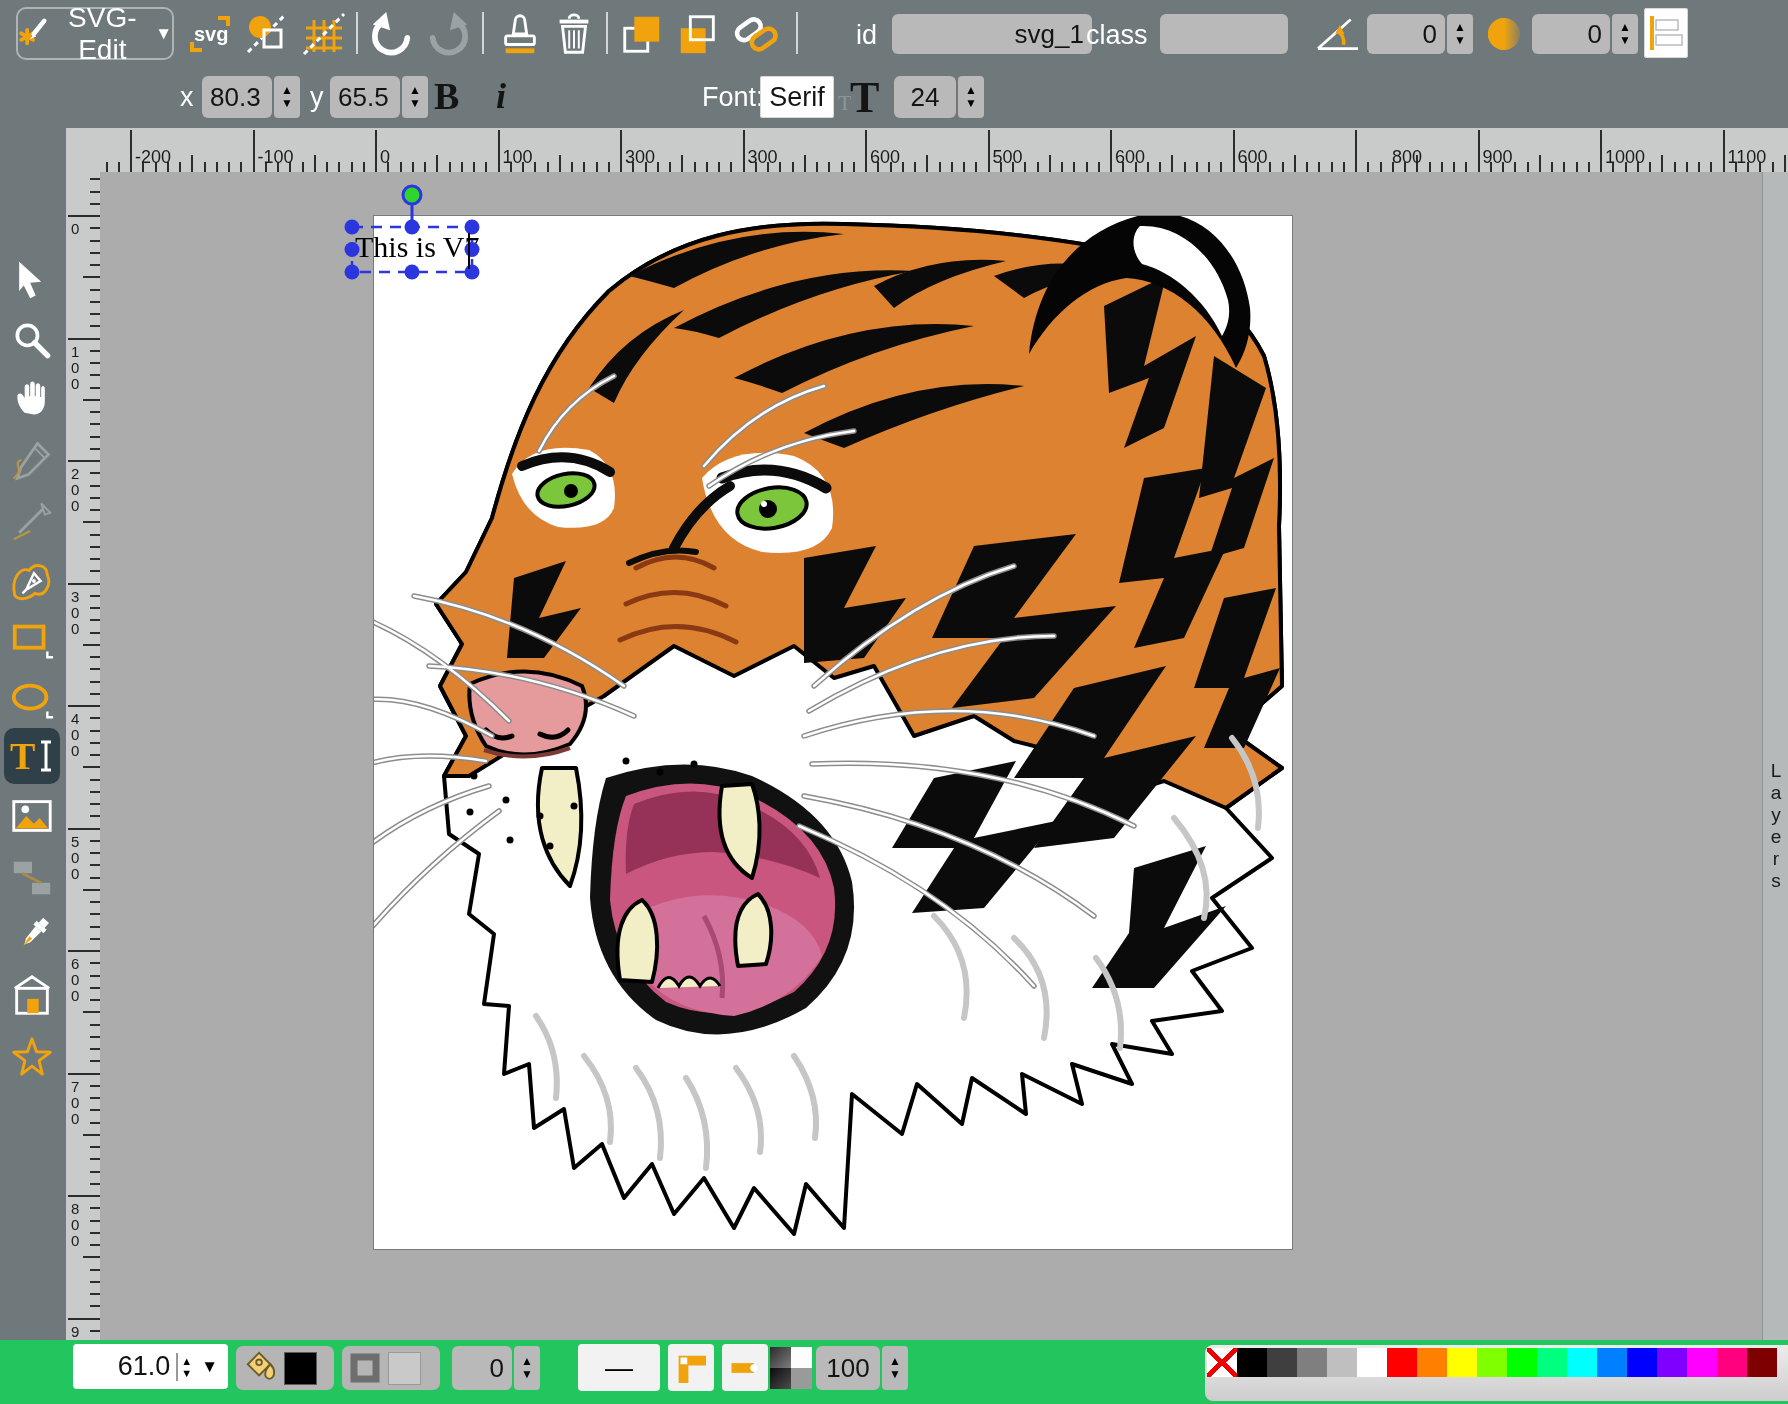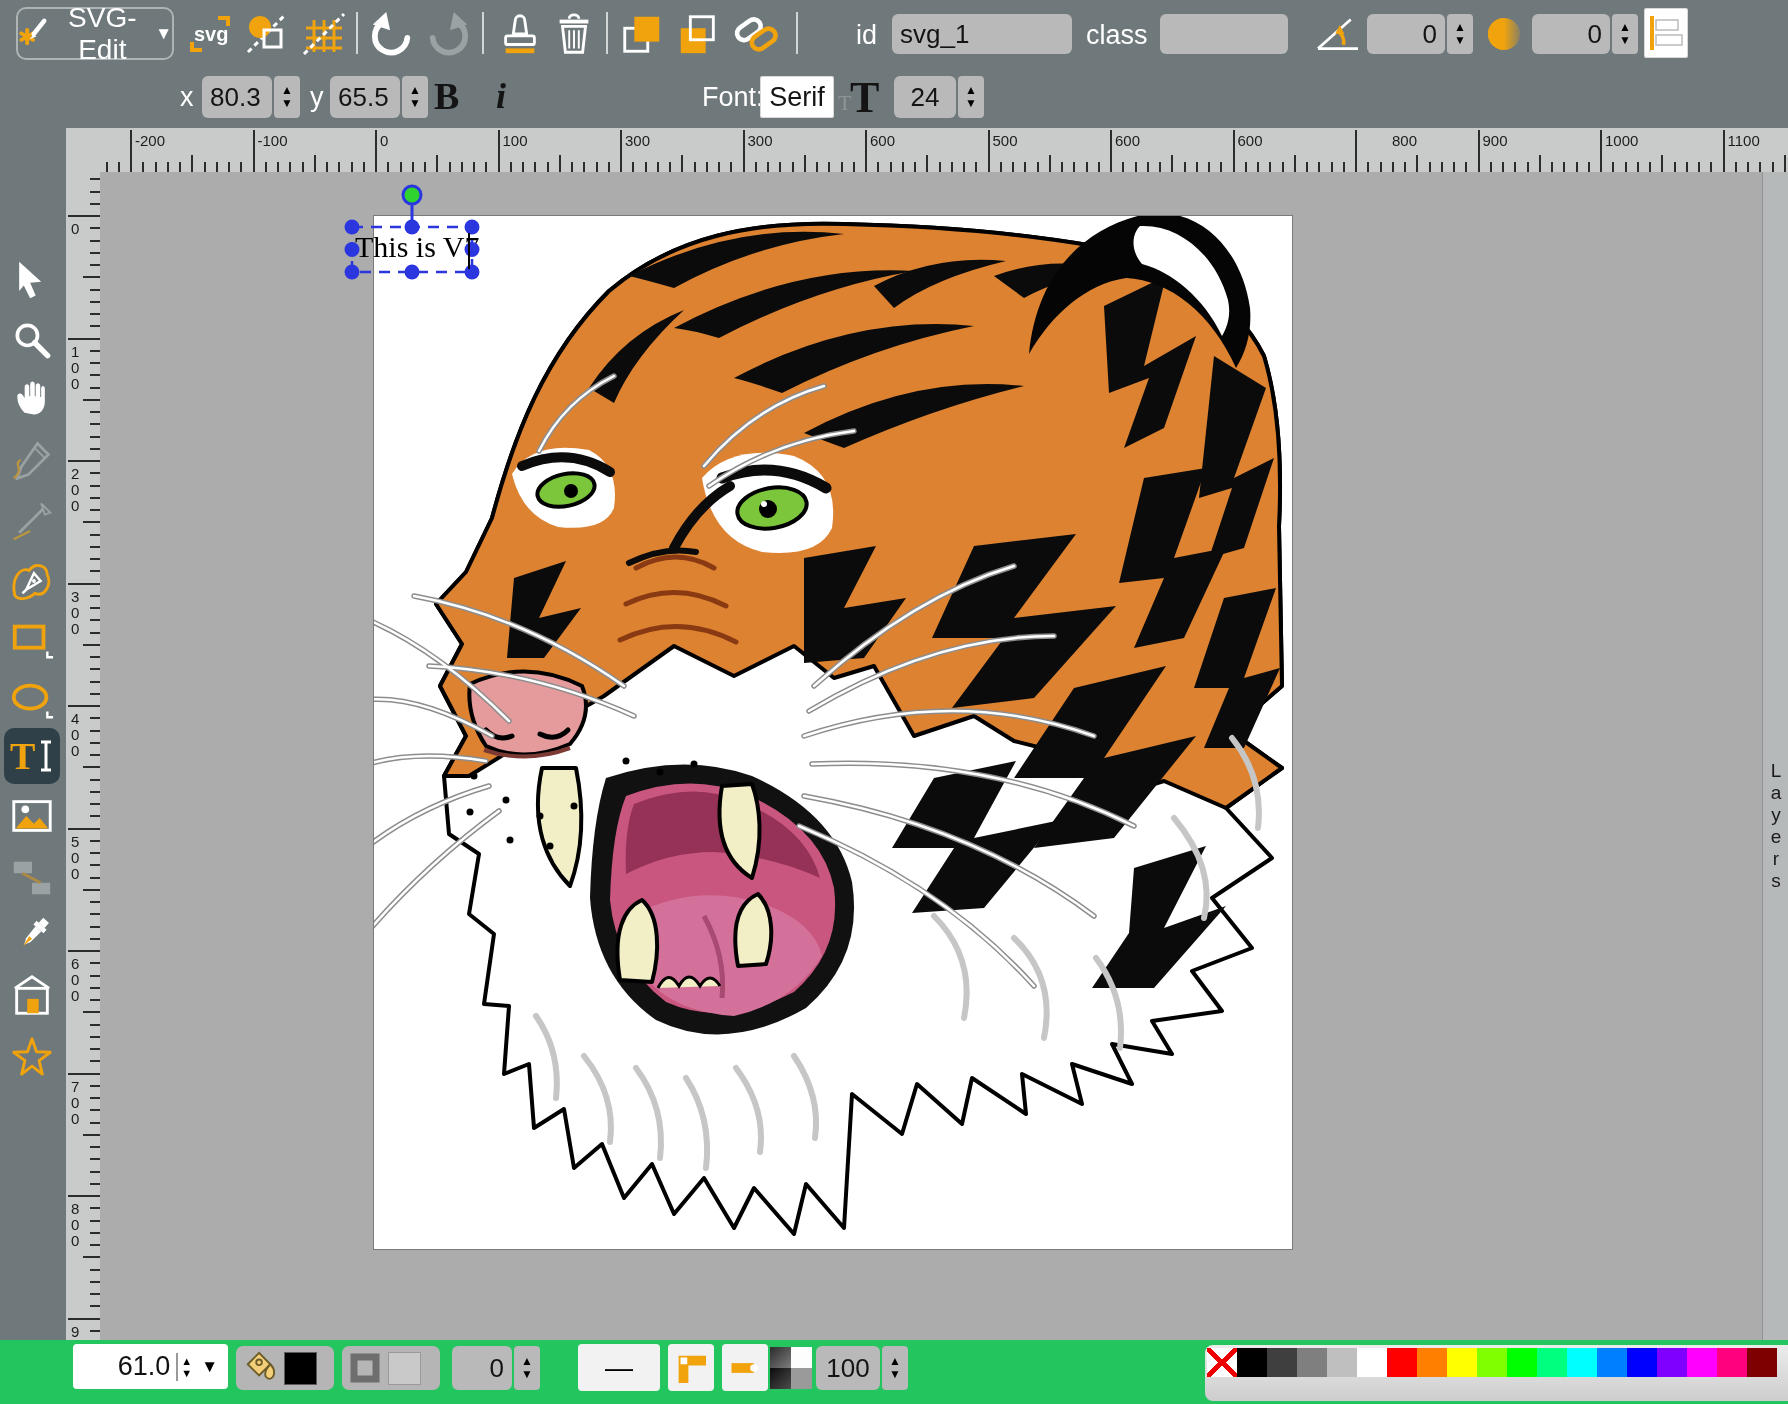--- a/index.html
+++ b/index.html
@@ -33,21 +33,21 @@
   .fontsize-T{position:absolute;font-family:"Liberation Serif",serif;color:#141414;}
   
   .ruler-h{position:absolute;left:66px;top:128px;width:1722px;height:44px;background:#c9caca;
            border-bottom:2px solid #3a3a3a;overflow:hidden;}
   .ruler-v{position:absolute;left:66px;top:172px;width:34px;height:1168px;background:#c9caca;
            border-right:2px solid #3a3a3a;overflow:hidden;}
   .htick{position:absolute;bottom:0;width:2px;height:10px;background:#2c2c2c;}
   .h50{height:17px;}.h100{height:42px;}
   .vtick{position:absolute;right:0;height:2px;width:10px;background:#2c2c2c;}
   .v50{width:17px;}.v100{width:32px;}
-  .hlab{position:absolute;top:4px;font-weight:normal;font-size:15px;color:#1c1c1c;}
+  .hlab{position:absolute;top:19px;font-weight:normal;font-size:18px;color:#1c1c1c;}
   .vlab{position:absolute;left:5px;font-weight:normal;font-size:15px;color:#1c1c1c;white-space:pre;line-height:16px;}
   .workspace{position:absolute;left:100px;top:172px;width:1688px;height:1168px;background:#acacac;}
   .left-tools{position:absolute;left:0;top:128px;width:66px;height:1212px;background:#6f787b;}
   .tool-btn{position:absolute;left:4px;width:56px;height:56px;display:flex;align-items:center;
             justify-content:center;cursor:pointer;border-radius:10px;}
   .tool-sel{background:#2f4049;}
   
   .canvas{position:absolute;left:373px;top:215px;width:918px;height:1033px;background:#fff;
           border:1px solid #7a7a7a;box-sizing:content-box;overflow:hidden;}
   .sel-text{position:absolute;left:355px;top:230px;font-family:"Liberation Serif",serif;
@@ -187,21 +187,21 @@
   <div class="icon-btn" style="left:732px">
     <svg width="52" height="46" viewBox="0 0 52 48">
       <rect x="4" y="12" width="28" height="15" rx="7.5" stroke="#fff" stroke-width="5" fill="none" transform="rotate(-35 18 19)"></rect>
       <rect x="20" y="22" width="28" height="15" rx="7.5" stroke="#f0a30c" stroke-width="5" fill="none" transform="rotate(-35 34 29)"></rect>
     </svg>
   </div>
 
   <div class="sep" style="left:796px"></div>
 
   <span class="lbl" style="left:856px;top:20px">id</span>
-  <input class="inp" style="left: 892px; top: 14px; width: 180px; height: 40px;" readonly="" value="svg_1">
+  <input class="inp" style="left: 892px; top: 14px; width: 200px; height: 40px; text-align: right;" readonly="" value="svg_1">
 
   <span class="lbl" style="left:1086px;top:20px">class</span>
   <input class="inp" style="left: 1160px; top: 14px; width: 128px; height: 40px;" readonly="" value="">
 
   <div class="icon-btn" style="left:1316px;width:44px">
     <svg width="44" height="40" viewBox="0 0 48 44">
       <path d="M2 38 L46 38 M2 38 L38 6" stroke="#fff" stroke-width="3" fill="none"></path>
       <path d="M30 34 A15 15 0 0 0 23 18" stroke="#f0a30c" stroke-width="4" fill="none"></path>
       <path d="M26 12 L21 22 L31 22 Z" fill="#f0a30c"></path>
     </svg>

